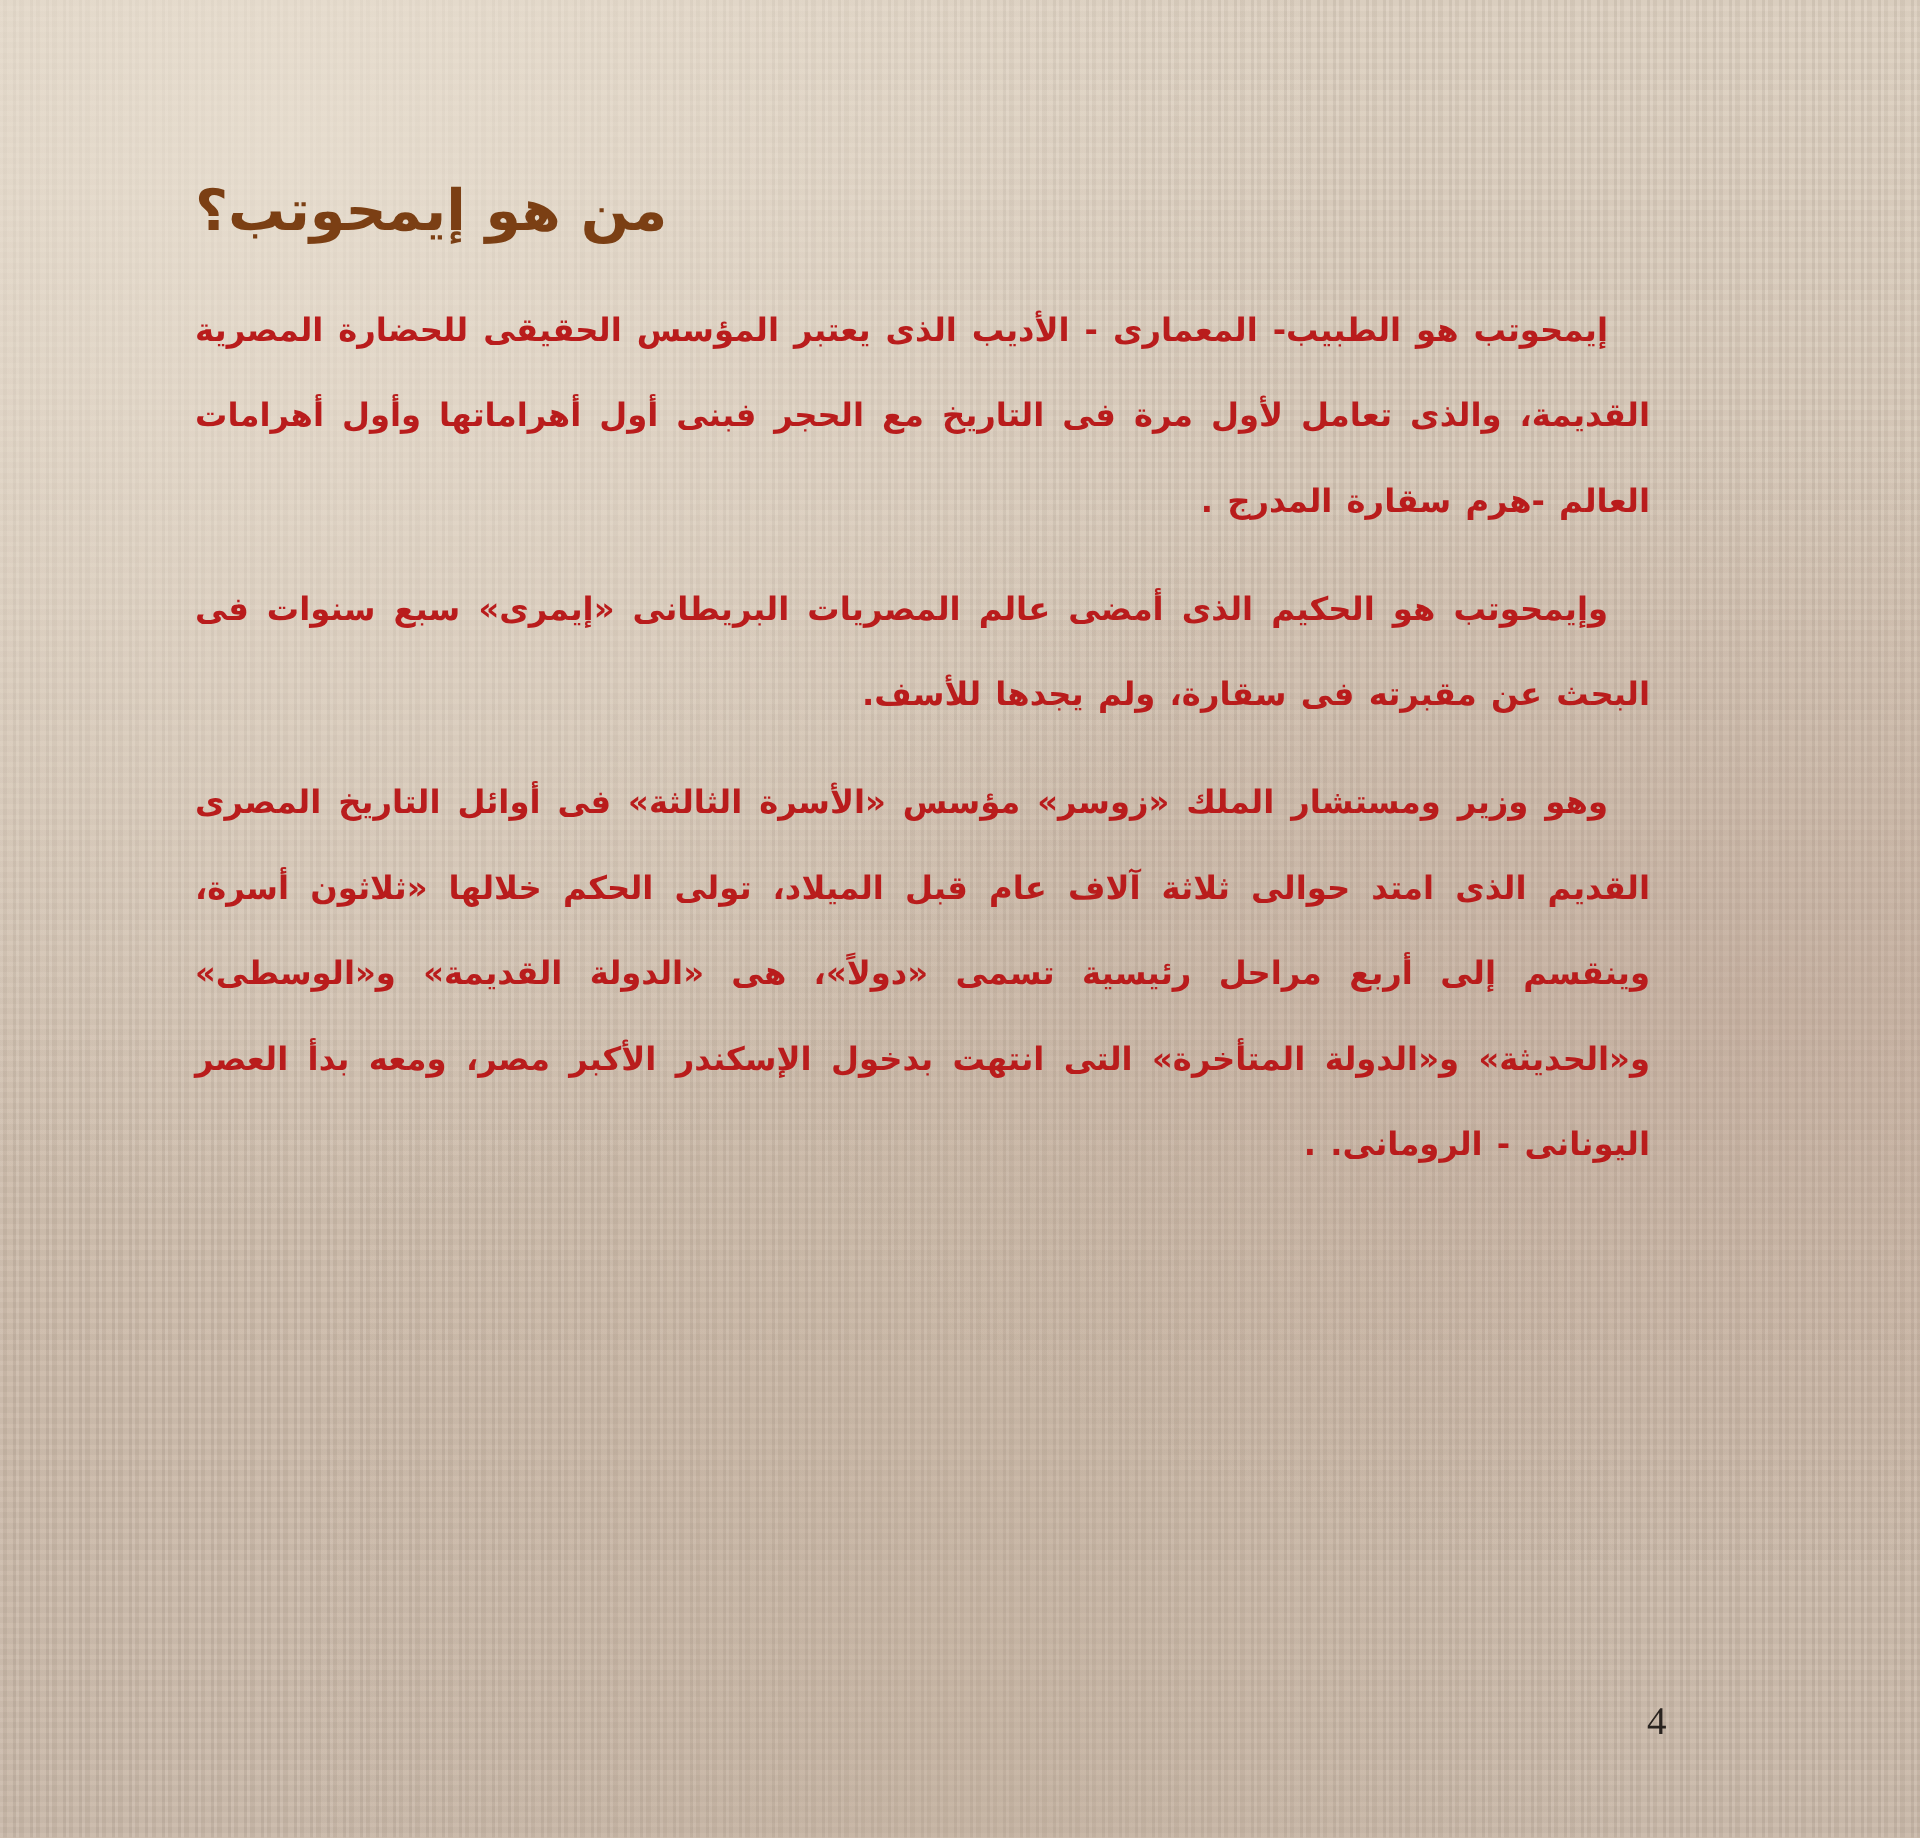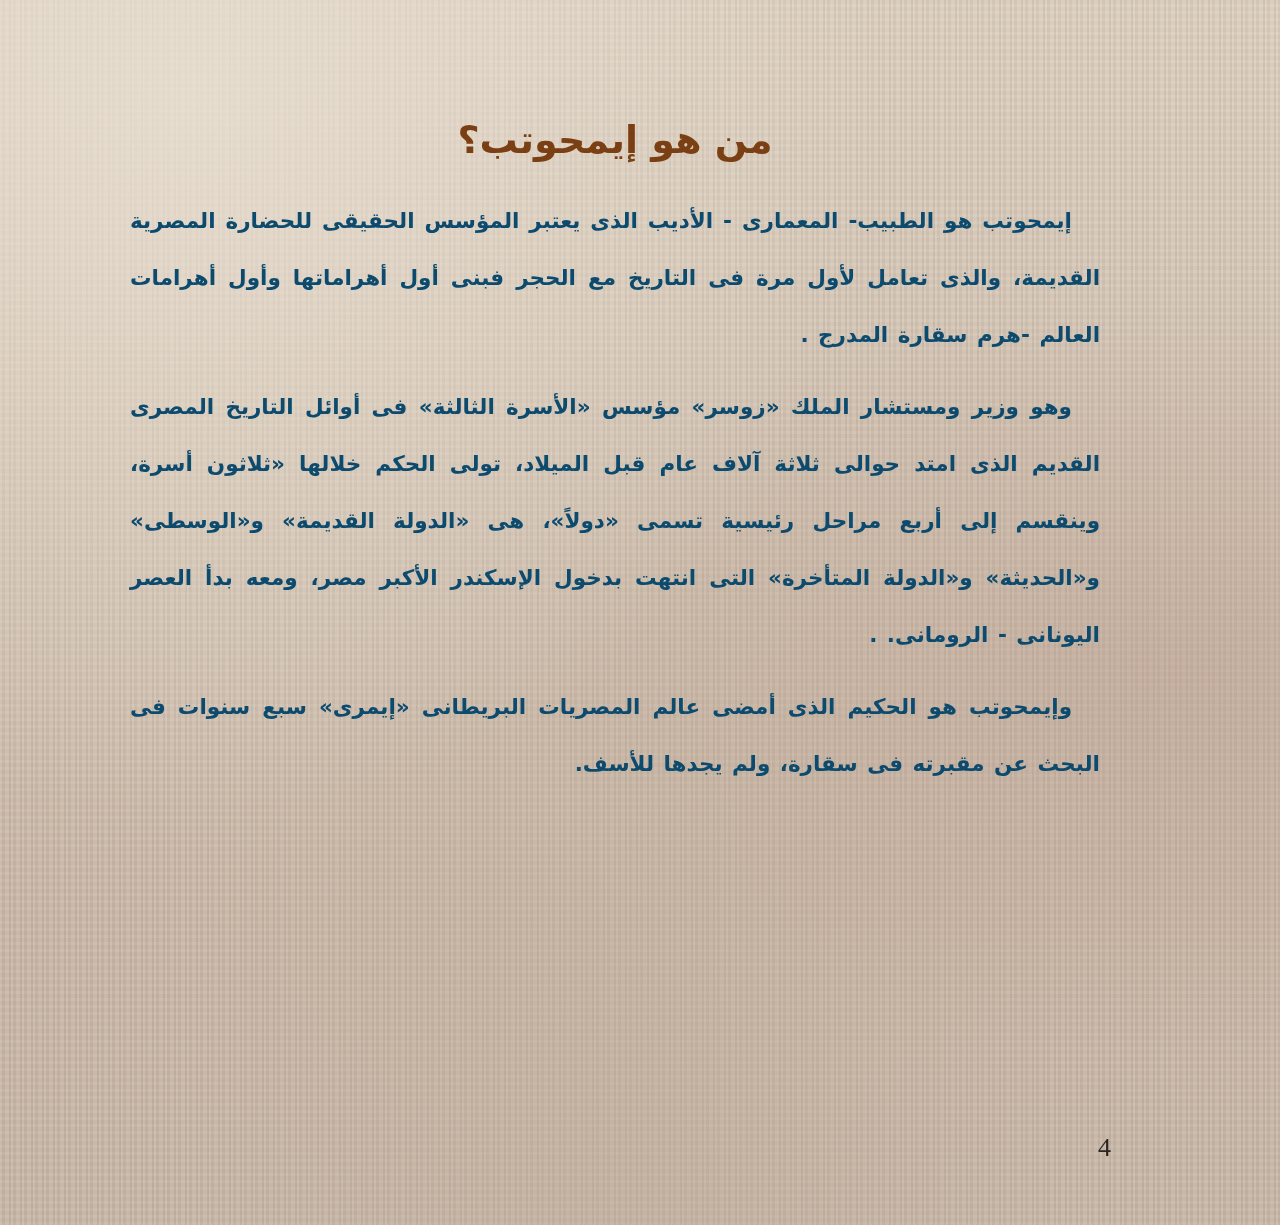--- a/index.html
+++ b/index.html
@@ -35,31 +35,31 @@
       direction: rtl;
     }
     .page-title {
       font-family: "DejaVu Sans", sans-serif;
       font-weight: bold;
       font-size: 38px;
       color: #7b3f14;
       margin: 0 0 0 0;
       padding: 0;
       line-height: 60px;
-      text-align: center;
+      text-align: left;
       letter-spacing: 1px;
     }
     .body-text {
       margin-top: 22px;
     }
     .paragraph {
       font-family: "DejaVu Sans", sans-serif;
       font-weight: bold;
       font-size: 21.5px;
-      color: #0c4a6e;
+      color: #b91c1c;
       line-height: 57px;
       text-align: justify;
       text-align-last: right;
       text-indent: 28px;
       margin: 0 0 15px 0;
       word-spacing: 2px;
     }
     .page-number {
       position: absolute;
       left: 1098px;
@@ -69,18 +69,18 @@
       color: #2a2420;
     }
   </style>
 </head>
 <body>
 
 <div class="page">
   <h1 class="page-title">من هو إيمحوتب؟</h1>
   <div class="body-text">
     <p class="paragraph">إيمحوتب هو الطبيب- المعمارى - الأديب الذى يعتبر المؤسس الحقيقى للحضارة المصرية القديمة، والذى تعامل لأول مرة فى التاريخ مع الحجر فبنى أول أهراماتها وأول أهرامات العالم -هرم سقارة المدرج .</p>
+    <p class="paragraph">وإيمحوتب هو الحكيم الذى أمضى عالم المصريات البريطانى «إيمرى» سبع سنوات فى البحث عن مقبرته فى سقارة، ولم يجدها للأسف.</p>
     <p class="paragraph">وهو وزير ومستشار الملك «زوسر» مؤسس «الأسرة الثالثة» فى أوائل التاريخ المصرى القديم الذى امتد حوالى ثلاثة آلاف عام قبل الميلاد، تولى الحكم خلالها «ثلاثون أسرة، وينقسم إلى أربع مراحل رئيسية تسمى «دولاً»، هى «الدولة القديمة» و«الوسطى» و«الحديثة» و«الدولة المتأخرة» التى انتهت بدخول الإسكندر الأكبر مصر، ومعه بدأ العصر اليونانى - الرومانى. .</p>
-    <p class="paragraph">وإيمحوتب هو الحكيم الذى أمضى عالم المصريات البريطانى «إيمرى» سبع سنوات فى البحث عن مقبرته فى سقارة، ولم يجدها للأسف.</p>
   </div>
 </div>
 
 <div class="page-number">4</div>
 
 </body></html>

